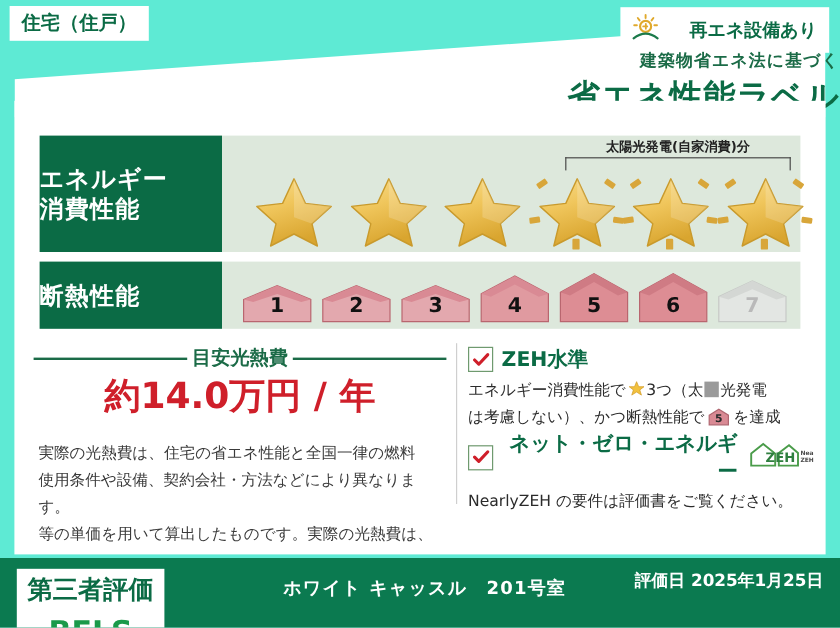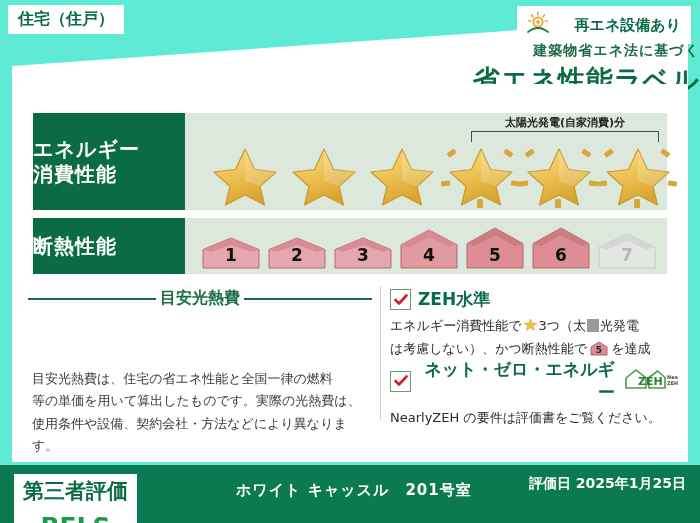--- a/index.html
+++ b/index.html
@@ -344,24 +344,25 @@
           </div>
         </div>
     </div>
   </div>
 
   <div class="cost-head">
     <span class="line"></span>
     <span class="t">目安光熱費</span>
     <span class="line"></span>
   </div>
+  <div class="cost-value">約14.0万円 / 年</div>
   <div class="note">
-    <div>目安光熱費は、住宅の省エネ性能と全国一律の燃料</div>
+    <div>実際の光熱費は、住宅の省エネ性能と全国一律の燃料</div>
+    <div>使用条件や設備、契約会社・方法などにより異なります。</div>
     <div>等の単価を用いて算出したものです。実際の光熱費は、</div>
-    <div>使用条件や設備、契約会社・方法などにより異なります。</div>
   </div>
 
   <div class="vdiv"></div>
 
   <div class="zeh-block">
     <div class="zeh-head">
       <span class="chk">
         <svg width="14" height="12" viewBox="0 0 14 12">
           <path d="M1.5 6 L5 9.5 L12.5 1.5" fill="none" stroke="#cf1f2a" stroke-width="2.6" stroke-linecap="round" stroke-linejoin="round"></path>
         </svg>

